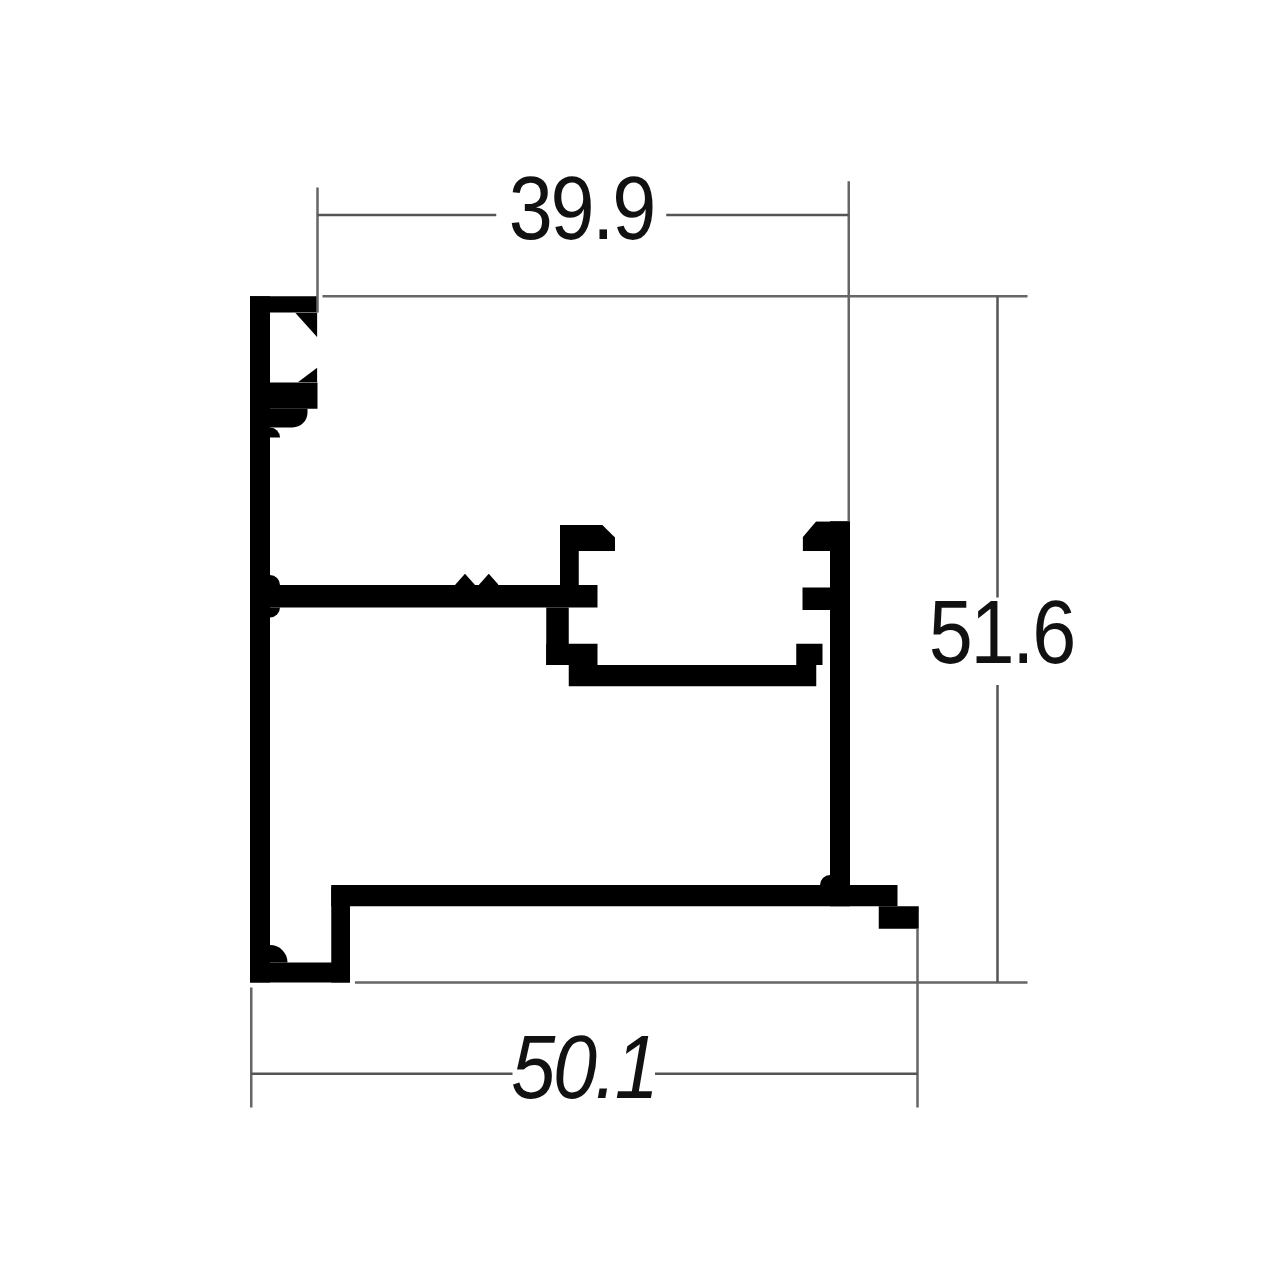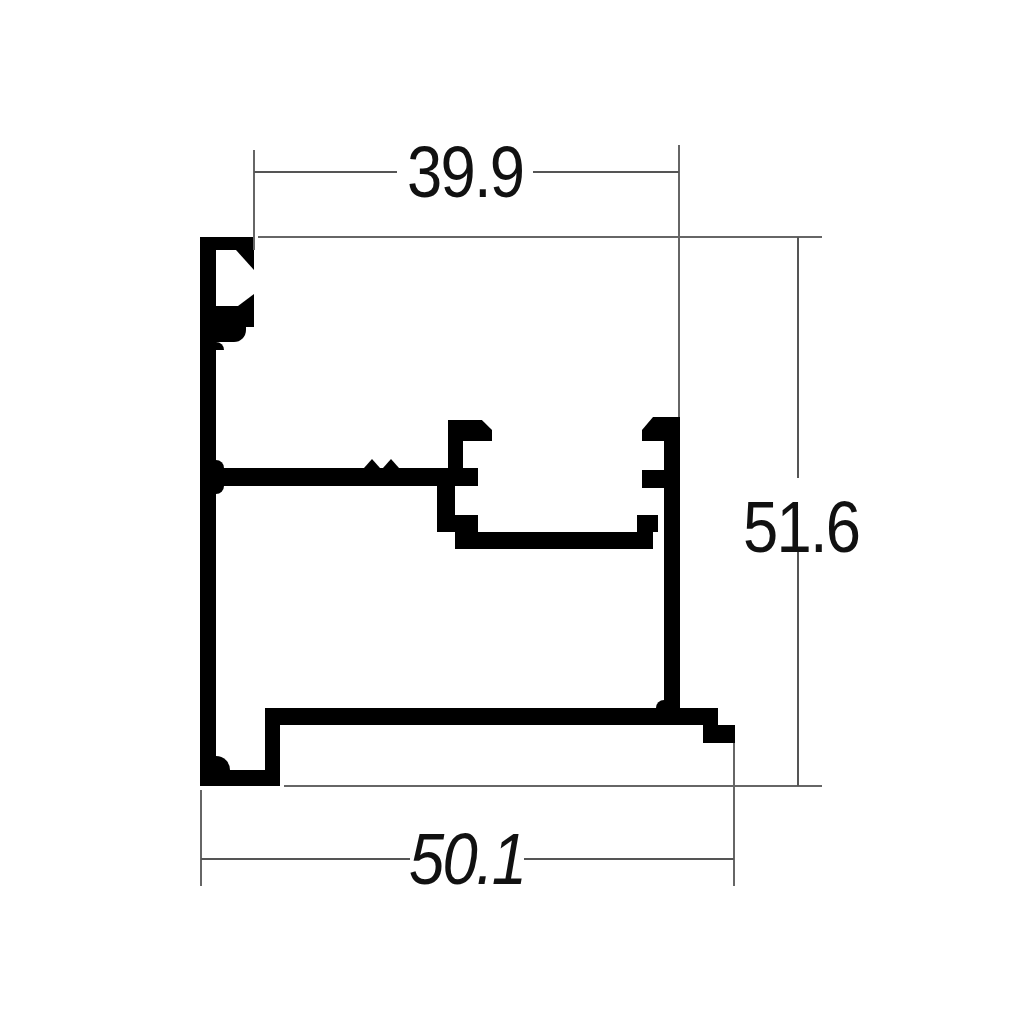--- a/index.html
+++ b/index.html
@@ -5,21 +5,21 @@
   html,body{margin:0;padding:0;background:#fff;}
   #canvas{
     position:relative;width:1024px;height:1024px;background:#fff;overflow:hidden;
     font-family:"Liberation Sans", sans-serif;
   }
   .blk{position:absolute;background:#000;}
   .fil{position:absolute;background:#000;}
   .dimline{position:absolute;background:#555;}
   .extline{position:absolute;background:#666;}
   .dim-label{
-    position:absolute;display:flex;align-items:center;justify-content:center;
+    position:absolute;display:flex;align-items:flex-end;justify-content:center;
     color:#111;font-size:72px;letter-spacing:-2px;white-space:nowrap;
   }
   .dim-label span{display:inline-block;transform:scaleX(0.88);}
 </style>
 </head>
 <body>
 
 <div id="canvas">
 
   <div class="blk" style="left:200px;top:237px;width:16px;height:549px;"></div>
@@ -62,21 +62,21 @@
   <div class="dimline" style="left:254px;top:171px;width:143px;height:2px;"></div>
   <div class="dimline" style="left:533px;top:171px;width:146px;height:2px;"></div>
   <div class="dim-label" style="left:397px;top:136px;width:136px;height:72px;">
     <span>39.9</span>
   </div>
 
   <div class="extline" style="left:258px;top:236px;width:564px;height:2px;"></div>
   <div class="extline" style="left:284px;top:785px;width:538px;height:2px;"></div>
   <div class="dimline" style="left:797px;top:237px;width:2px;height:241px;"></div>
   <div class="dimline" style="left:797px;top:548px;width:2px;height:238px;"></div>
-  <div class="dim-label" style="left:733px;top:475px;width:136px;height:72px;margin-top:16px;">
+  <div class="dim-label" style="left:733px;top:475px;width:136px;height:72px;">
     <span>51.6</span>
   </div>
 
   <div class="extline" style="left:200px;top:790px;width:2px;height:96px;"></div>
   <div class="extline" style="left:733px;top:743px;width:2px;height:143px;"></div>
   <div class="dimline" style="left:201px;top:858px;width:209px;height:2px;"></div>
   <div class="dimline" style="left:524px;top:858px;width:210px;height:2px;"></div>
   <div class="dim-label" style="left:410px;top:823px;width:114px;height:72px;font-style:italic;">
     <span>50.1</span>
   </div>

